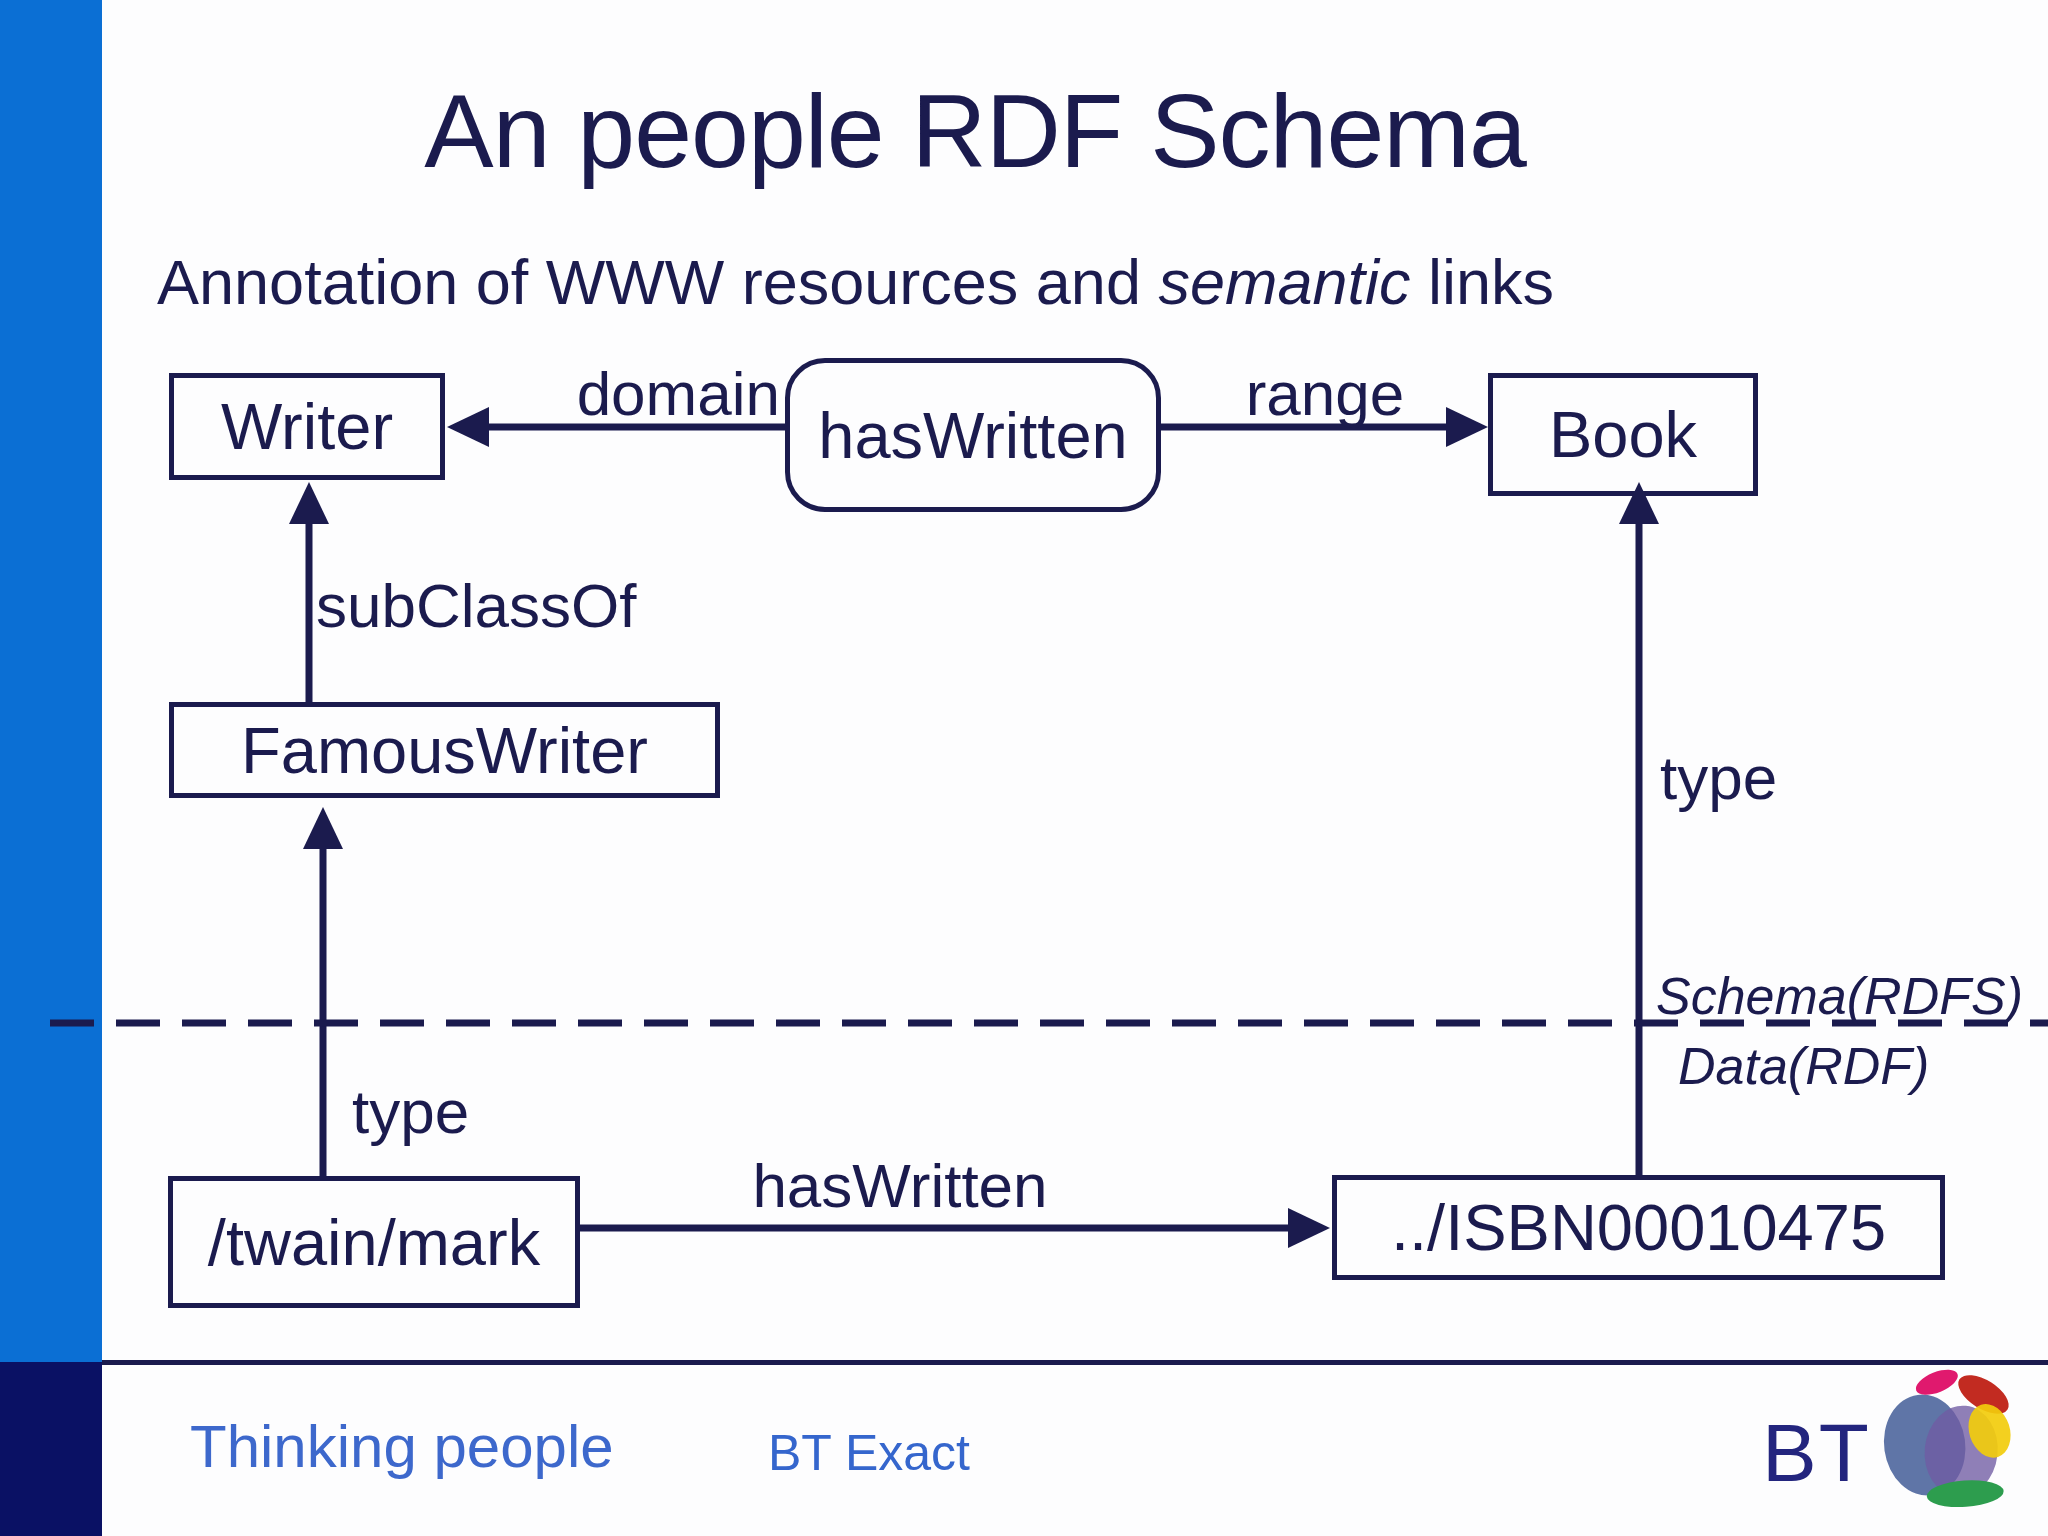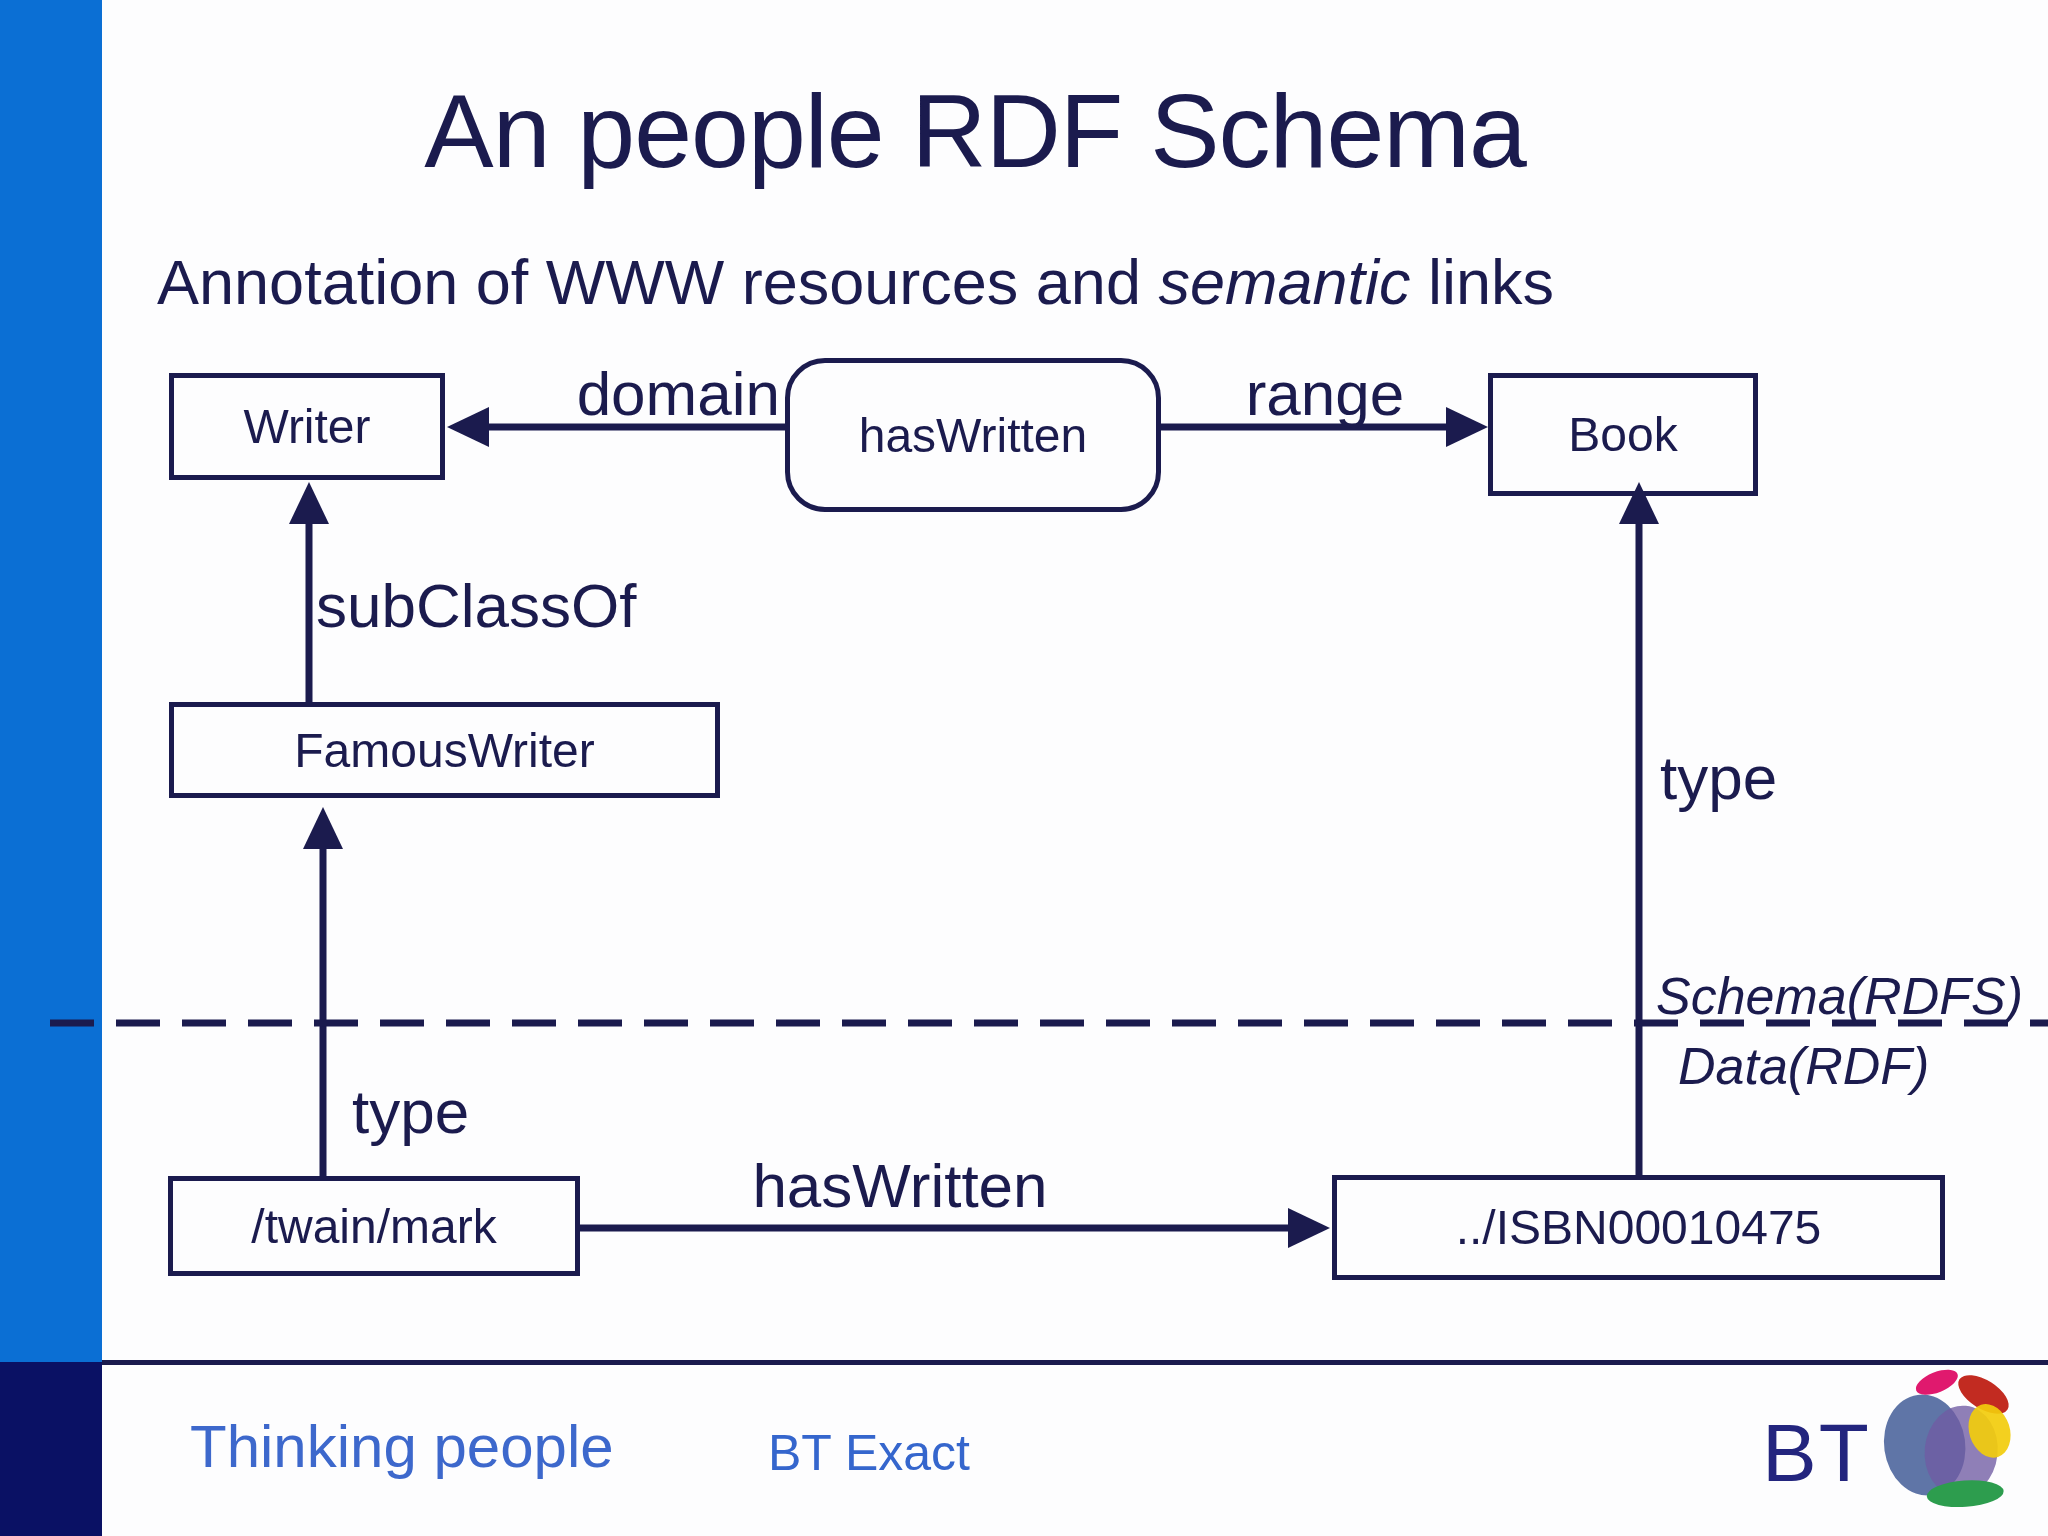--- a/index.html
+++ b/index.html
@@ -40,29 +40,29 @@
   .subtitle{
     left:157px;top:246px;width:1850px;
     font-size:63px;white-space:nowrap;
   }
   .subtitle .it{font-style:italic;}
   
   .node{
     border:5px solid var(--ink);
     background:transparent;
     display:flex;align-items:center;justify-content:center;
-    font-size:48px;white-space:nowrap;
+    font-size:65px;white-space:nowrap;
     box-sizing:border-box;
     text-align:right;
   }
   .node-writer{left:169px;top:373px;width:276px;height:107px;}
   .node-haswritten{left:785px;top:358px;width:376px;height:154px;border-radius:40px;}
   .node-book{left:1488px;top:373px;width:270px;height:123px;}
   .node-famouswriter{left:169px;top:702px;width:551px;height:96px;}
-  .node-twain{left:168px;top:1176px;width:412px;height:100px;}
+  .node-twain{left:168px;top:1176px;width:412px;height:132px;}
   .node-isbn{left:1332px;top:1175px;width:613px;height:105px;}
   
   .edge-label{font-size:62px;white-space:nowrap;}
   .lbl-domain{left:520px;top:358px;width:260px;text-align:right;}
   .lbl-range{left:1205px;top:358px;width:240px;text-align:center;}
   .lbl-subclassof{left:316px;top:570px;}
   .lbl-type-left{left:352px;top:1076px;}
   .lbl-type-right{left:1660px;top:742px;}
   .lbl-haswritten{left:700px;top:1150px;width:400px;text-align:center;}
   

